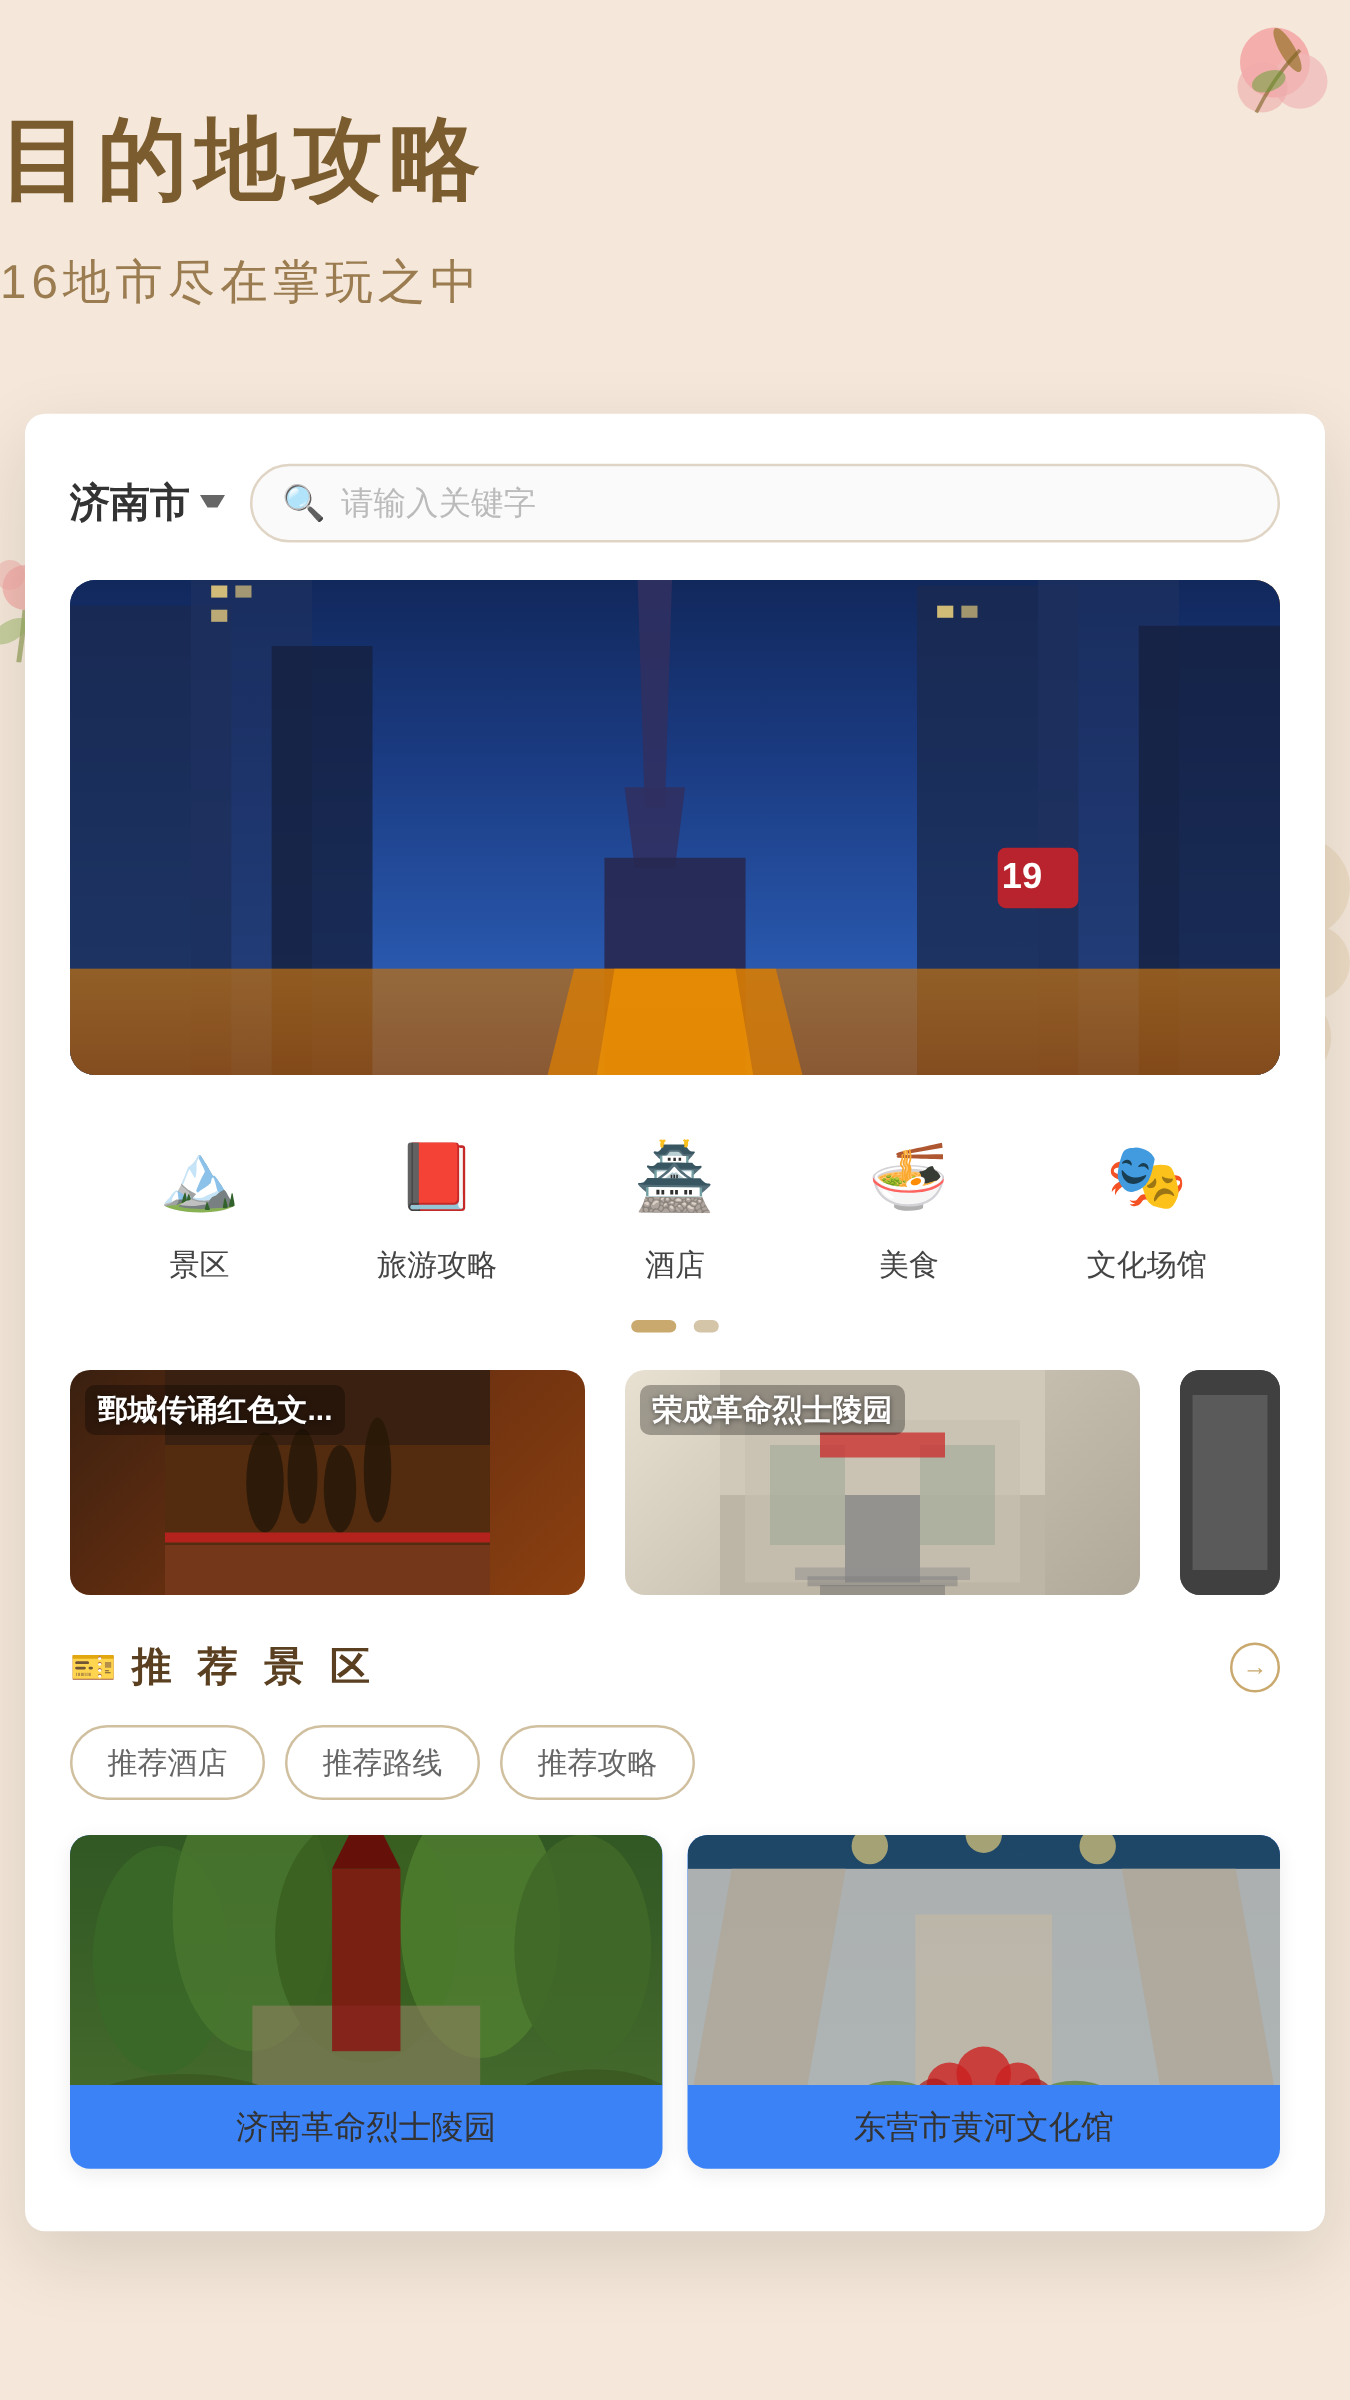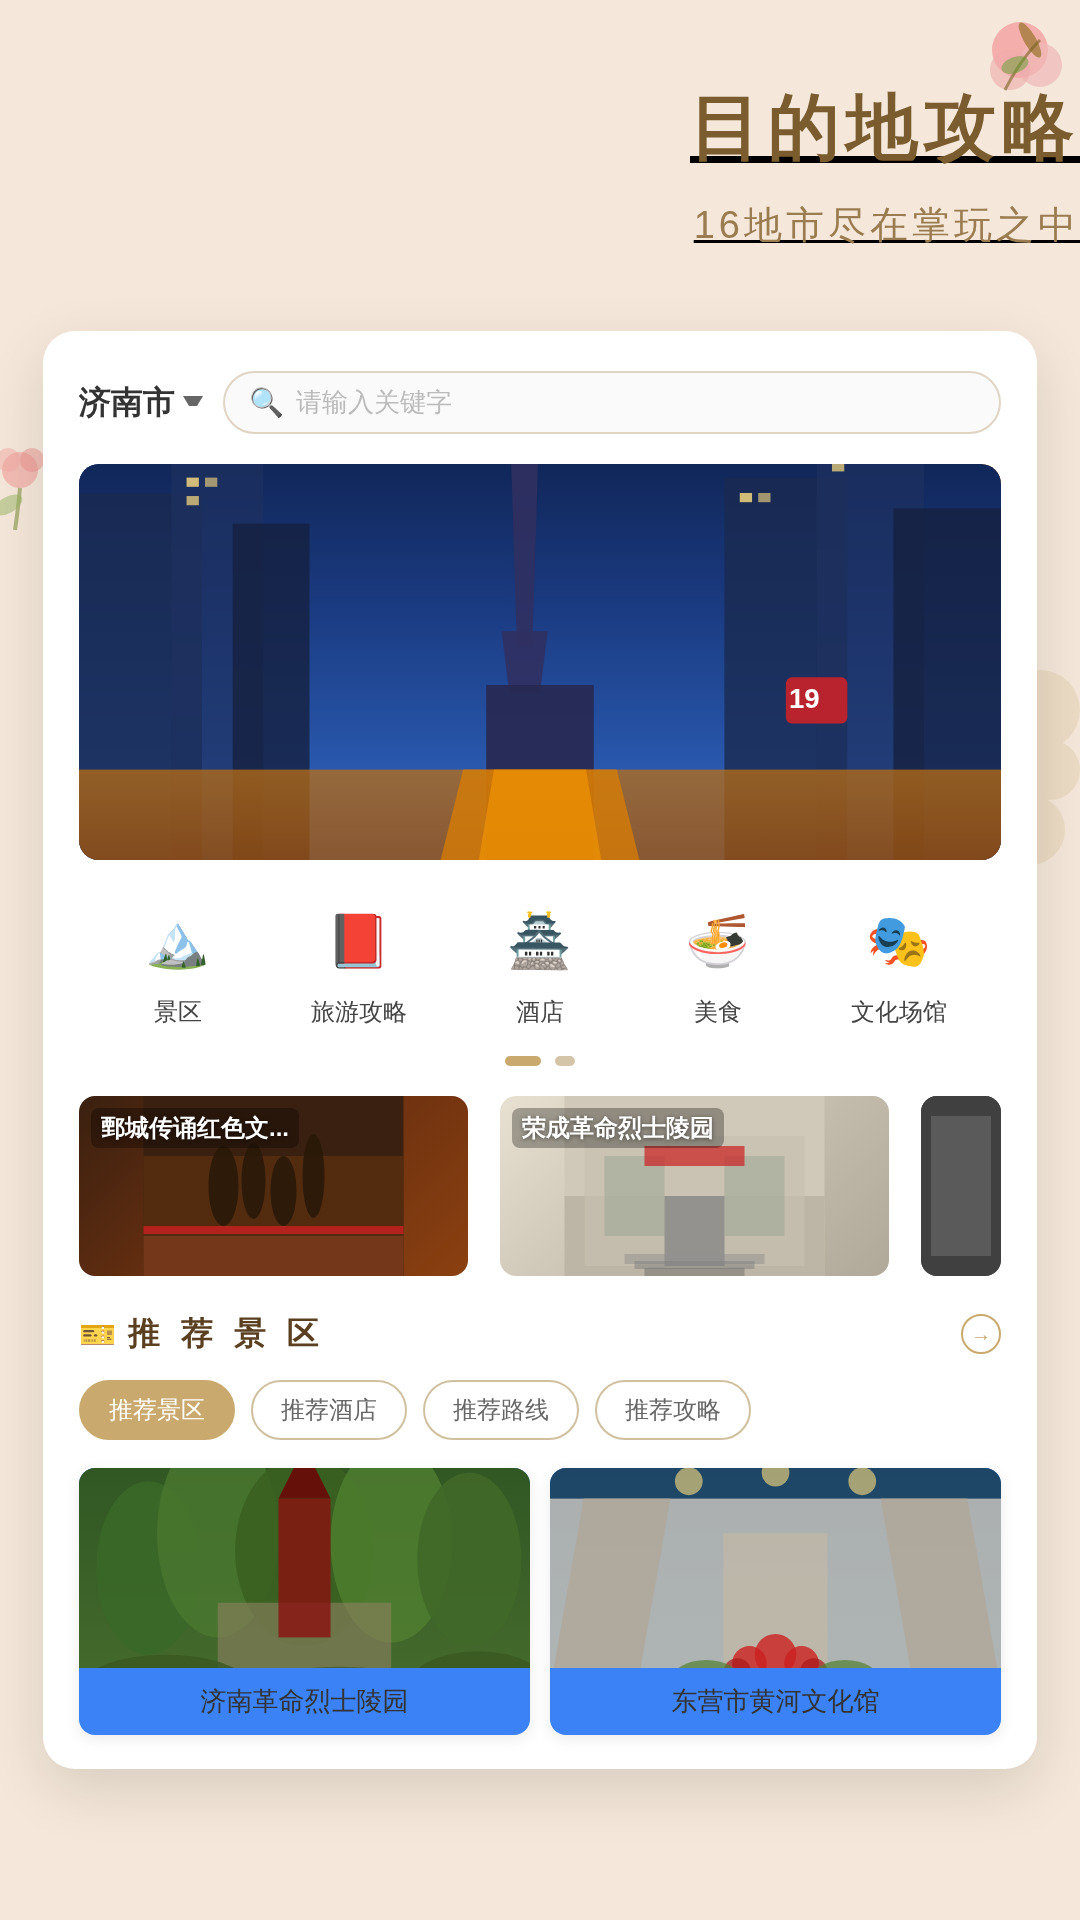--- a/index.html
+++ b/index.html
@@ -8,46 +8,45 @@
       width: 1080px;
       min-height: 1920px;
       background: #f5e8da;
       font-family: 'PingFang SC', 'Microsoft YaHei', sans-serif;
       position: relative;
       overflow-x: hidden;
     }
 
     
     .header-section {
-      text-align: right;
+      text-align: left;
       padding: 80px 0 40px;
       position: relative;
       z-index: 2;
-      text-decoration: underline;
     }
     .main-title {
       font-size: 72px;
       font-weight: 800;
       color: #7a5c2e;
       letter-spacing: 6px;
       margin-bottom: 24px;
     }
     .sub-title {
       font-size: 38px;
       color: #9a7c50;
       letter-spacing: 4px;
       font-weight: 400;
     }
 
     
     .phone-card {
       background: #fff;
-      border-radius: 32px;
-      margin: 40px 43px 60px;
-      padding: 40px 36px 34px;
+      border-radius: 16px;
+      margin: 40px 20px 60px;
+      padding: 40px 36px 50px;
       box-shadow: 0 20px 60px rgba(0,0,0,0.12);
       position: relative;
       z-index: 2;
     }
 
     
     .search-row {
       display: flex;
       align-items: center;
       gap: 20px;
@@ -459,21 +458,20 @@
     <div class="section-title-wrap">
       <span class="section-icon">🎫</span>
       <span class="section-title">推 荐 景 区</span>
     </div>
     <div class="more-arrow">
       <div class="arrow-circle">→</div>
     </div>
   </div>
 
   <div class="filter-tabs">
-    <div class="filter-tab active">推荐景区</div>
     <div class="filter-tab">推荐酒店</div>
     <div class="filter-tab">推荐路线</div>
     <div class="filter-tab">推荐攻略</div>
   </div>
 
   <div class="attraction-grid">
     <div class="attraction-card">
       <div style="width:100%;height:200px;overflow:hidden">
         <svg width="100%" height="200" viewBox="0 0 260 200" preserveAspectRatio="xMidYMid slice">
           <defs>

